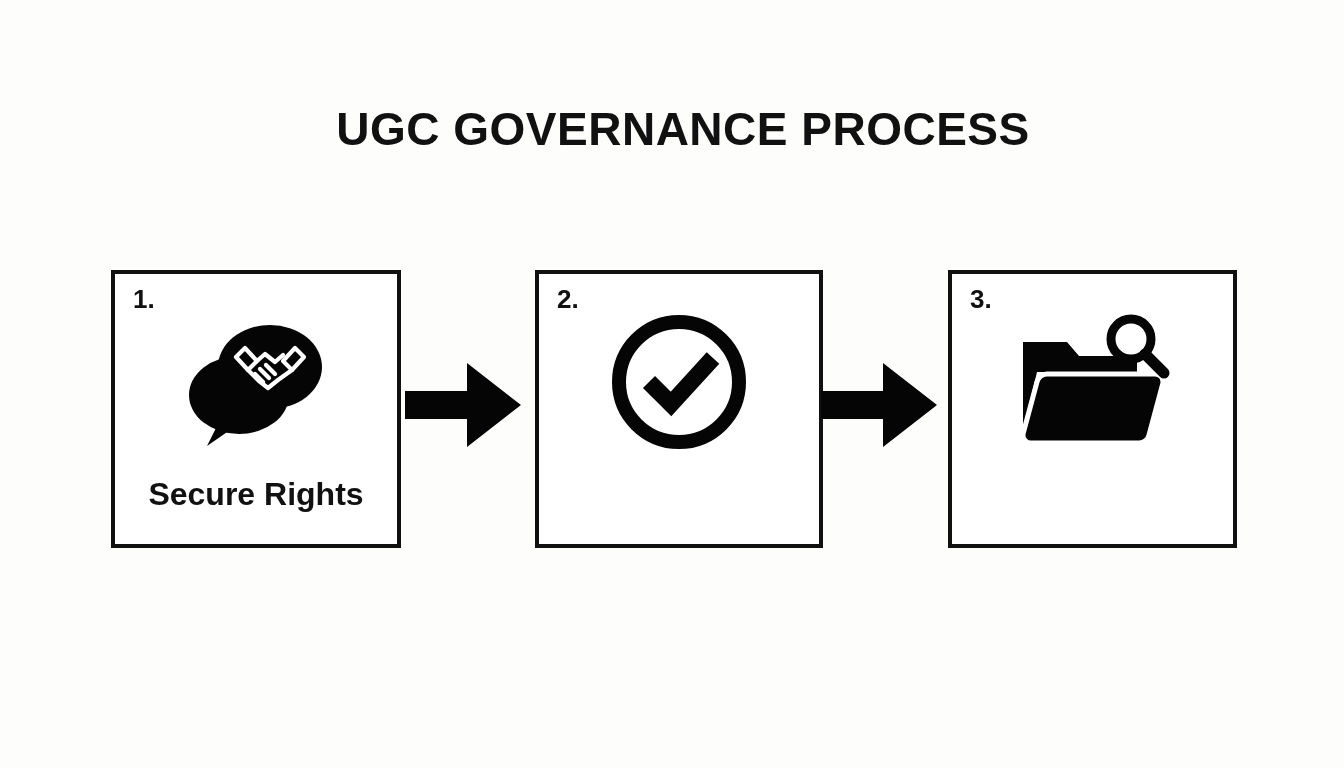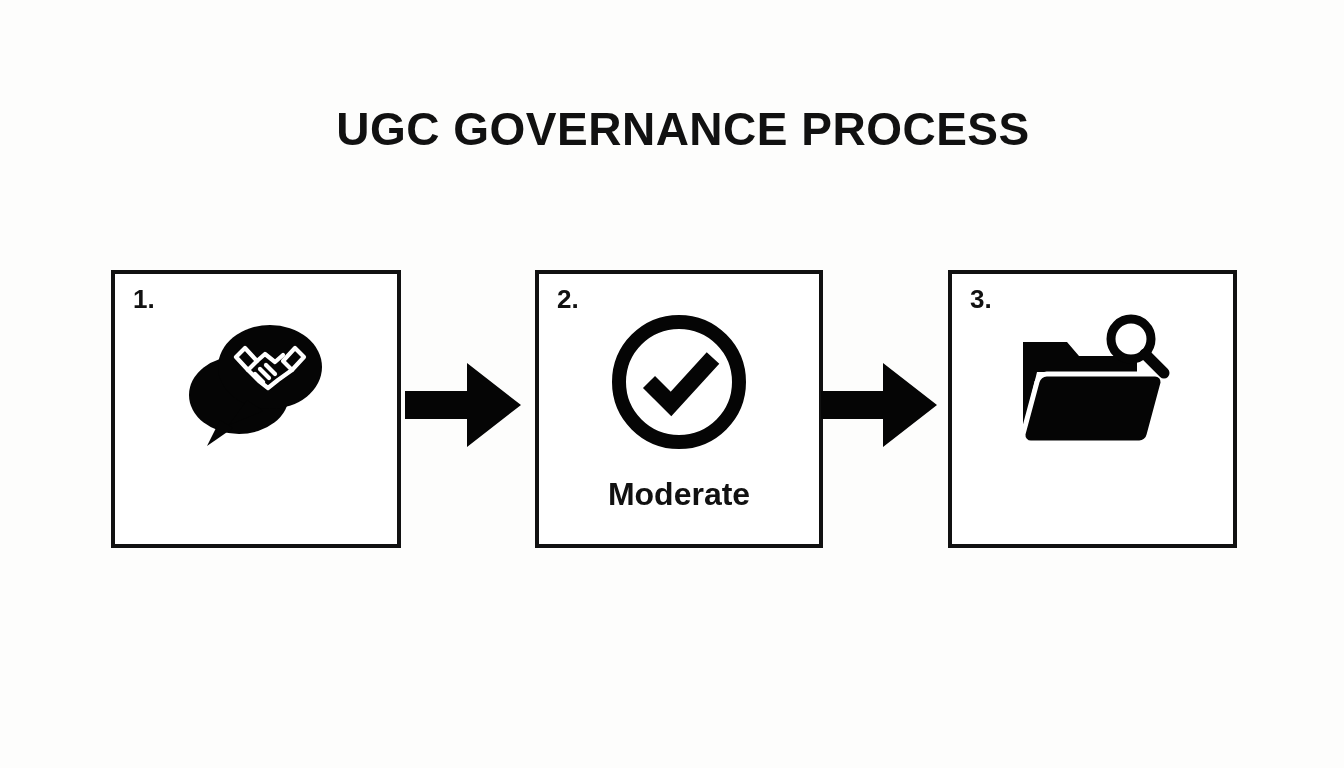--- a/index.html
+++ b/index.html
@@ -126,39 +126,39 @@
           <path d="M74 49 L82 42 L92 50 L100 43"></path>
           <path d="M65 58 L76 69 L85 76 L95 68 L109 58"></path>
 
           <path d="M72 62 L80 70"></path>
           <path d="M77 57 L86 66"></path>
           <path d="M83 53 L92 62"></path>
         </g>
       </svg>
     </div>
 
+    <div class="card-label">Secure Rights</div>
   </div>
 
   <div class="arrow arrow-1">
     <svg width="116" height="84" viewBox="0 0 116 84" aria-hidden="true">
       <path d="M0 28 L62 28 L62 0 L116 42 L62 84 L62 56 L0 56 Z" fill="#050505"></path>
     </svg>
   </div>
 
   <div class="card card-2">
     <div class="card-num">2.</div>
 
     <div class="card-icon">
       <svg width="140" height="140" viewBox="0 0 140 140" aria-hidden="true">
         <circle cx="70" cy="70" r="60" fill="none" stroke="#050505" stroke-width="14"></circle>
         <path d="M40 70 L62 92 L104 46" fill="none" stroke="#050505" stroke-width="17" stroke-linecap="butt" stroke-linejoin="miter"></path>
       </svg>
     </div>
 
-    <div class="card-label">Moderate</div>
   </div>
 
   <div class="arrow arrow-2">
     <svg width="116" height="84" viewBox="0 0 116 84" aria-hidden="true">
       <path d="M0 28 L62 28 L62 0 L116 42 L62 84 L62 56 L0 56 Z" fill="#050505"></path>
     </svg>
   </div>
 
   <div class="card card-3">
     <div class="card-num">3.</div>

